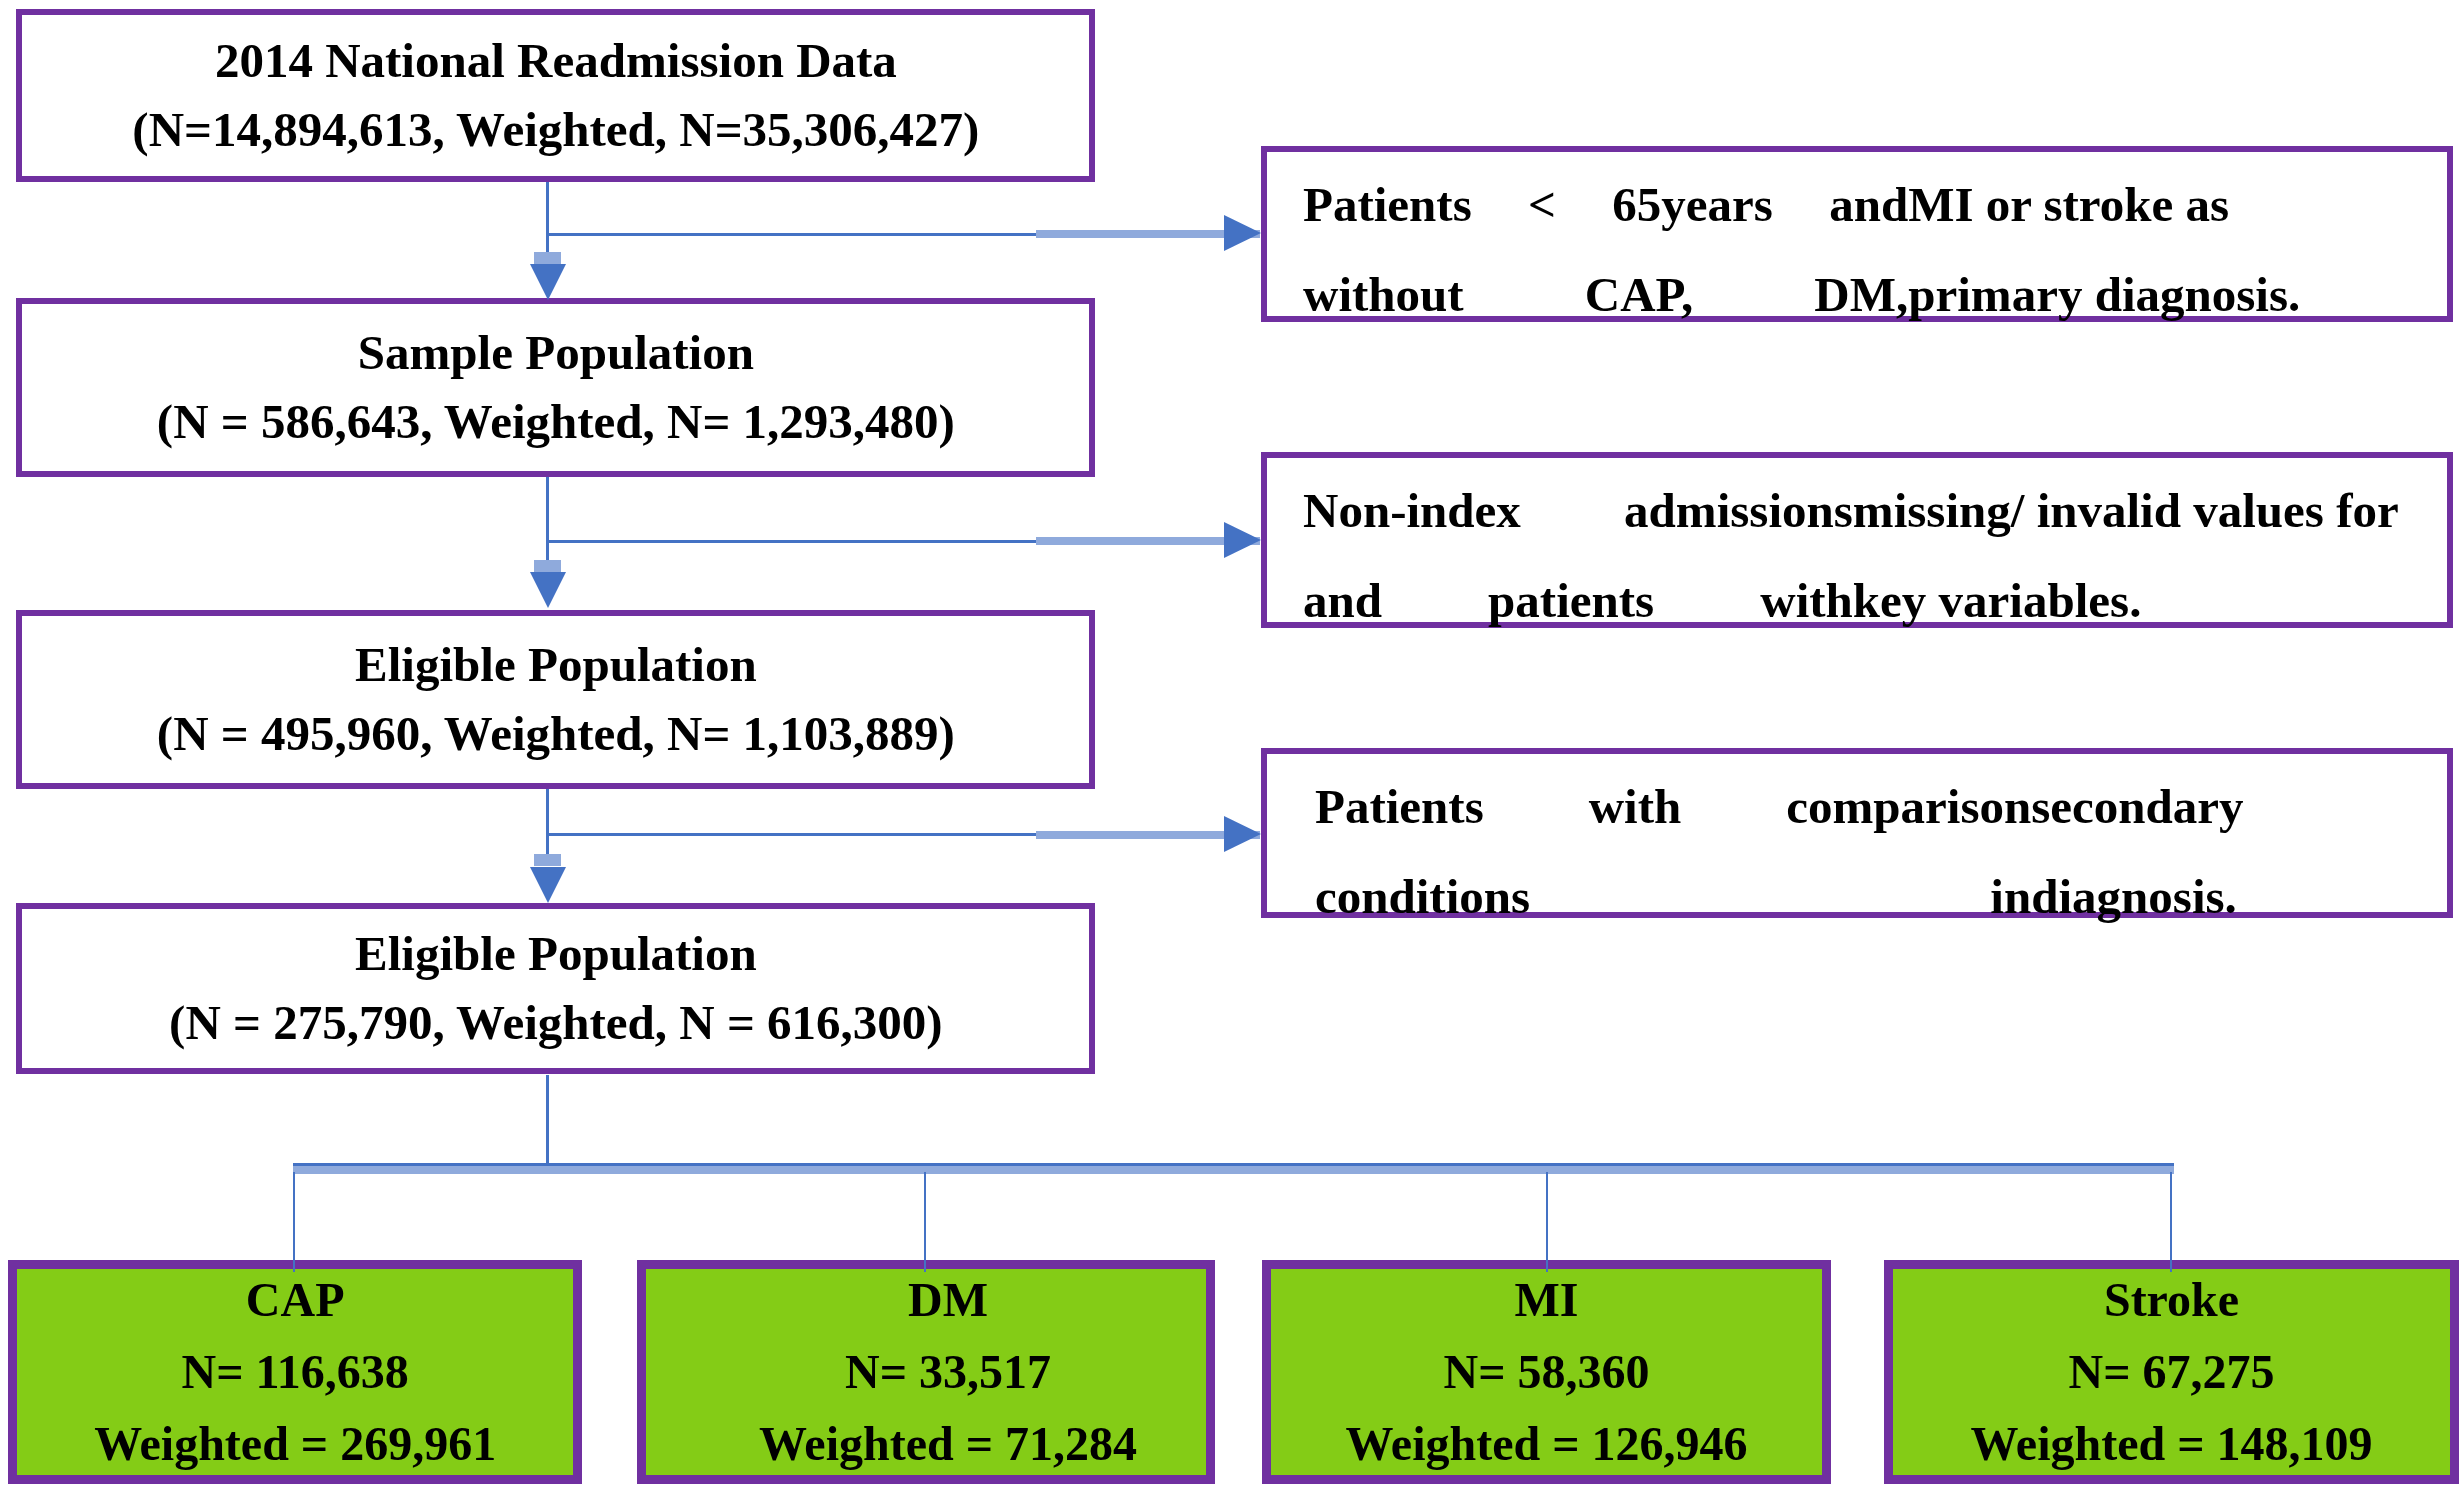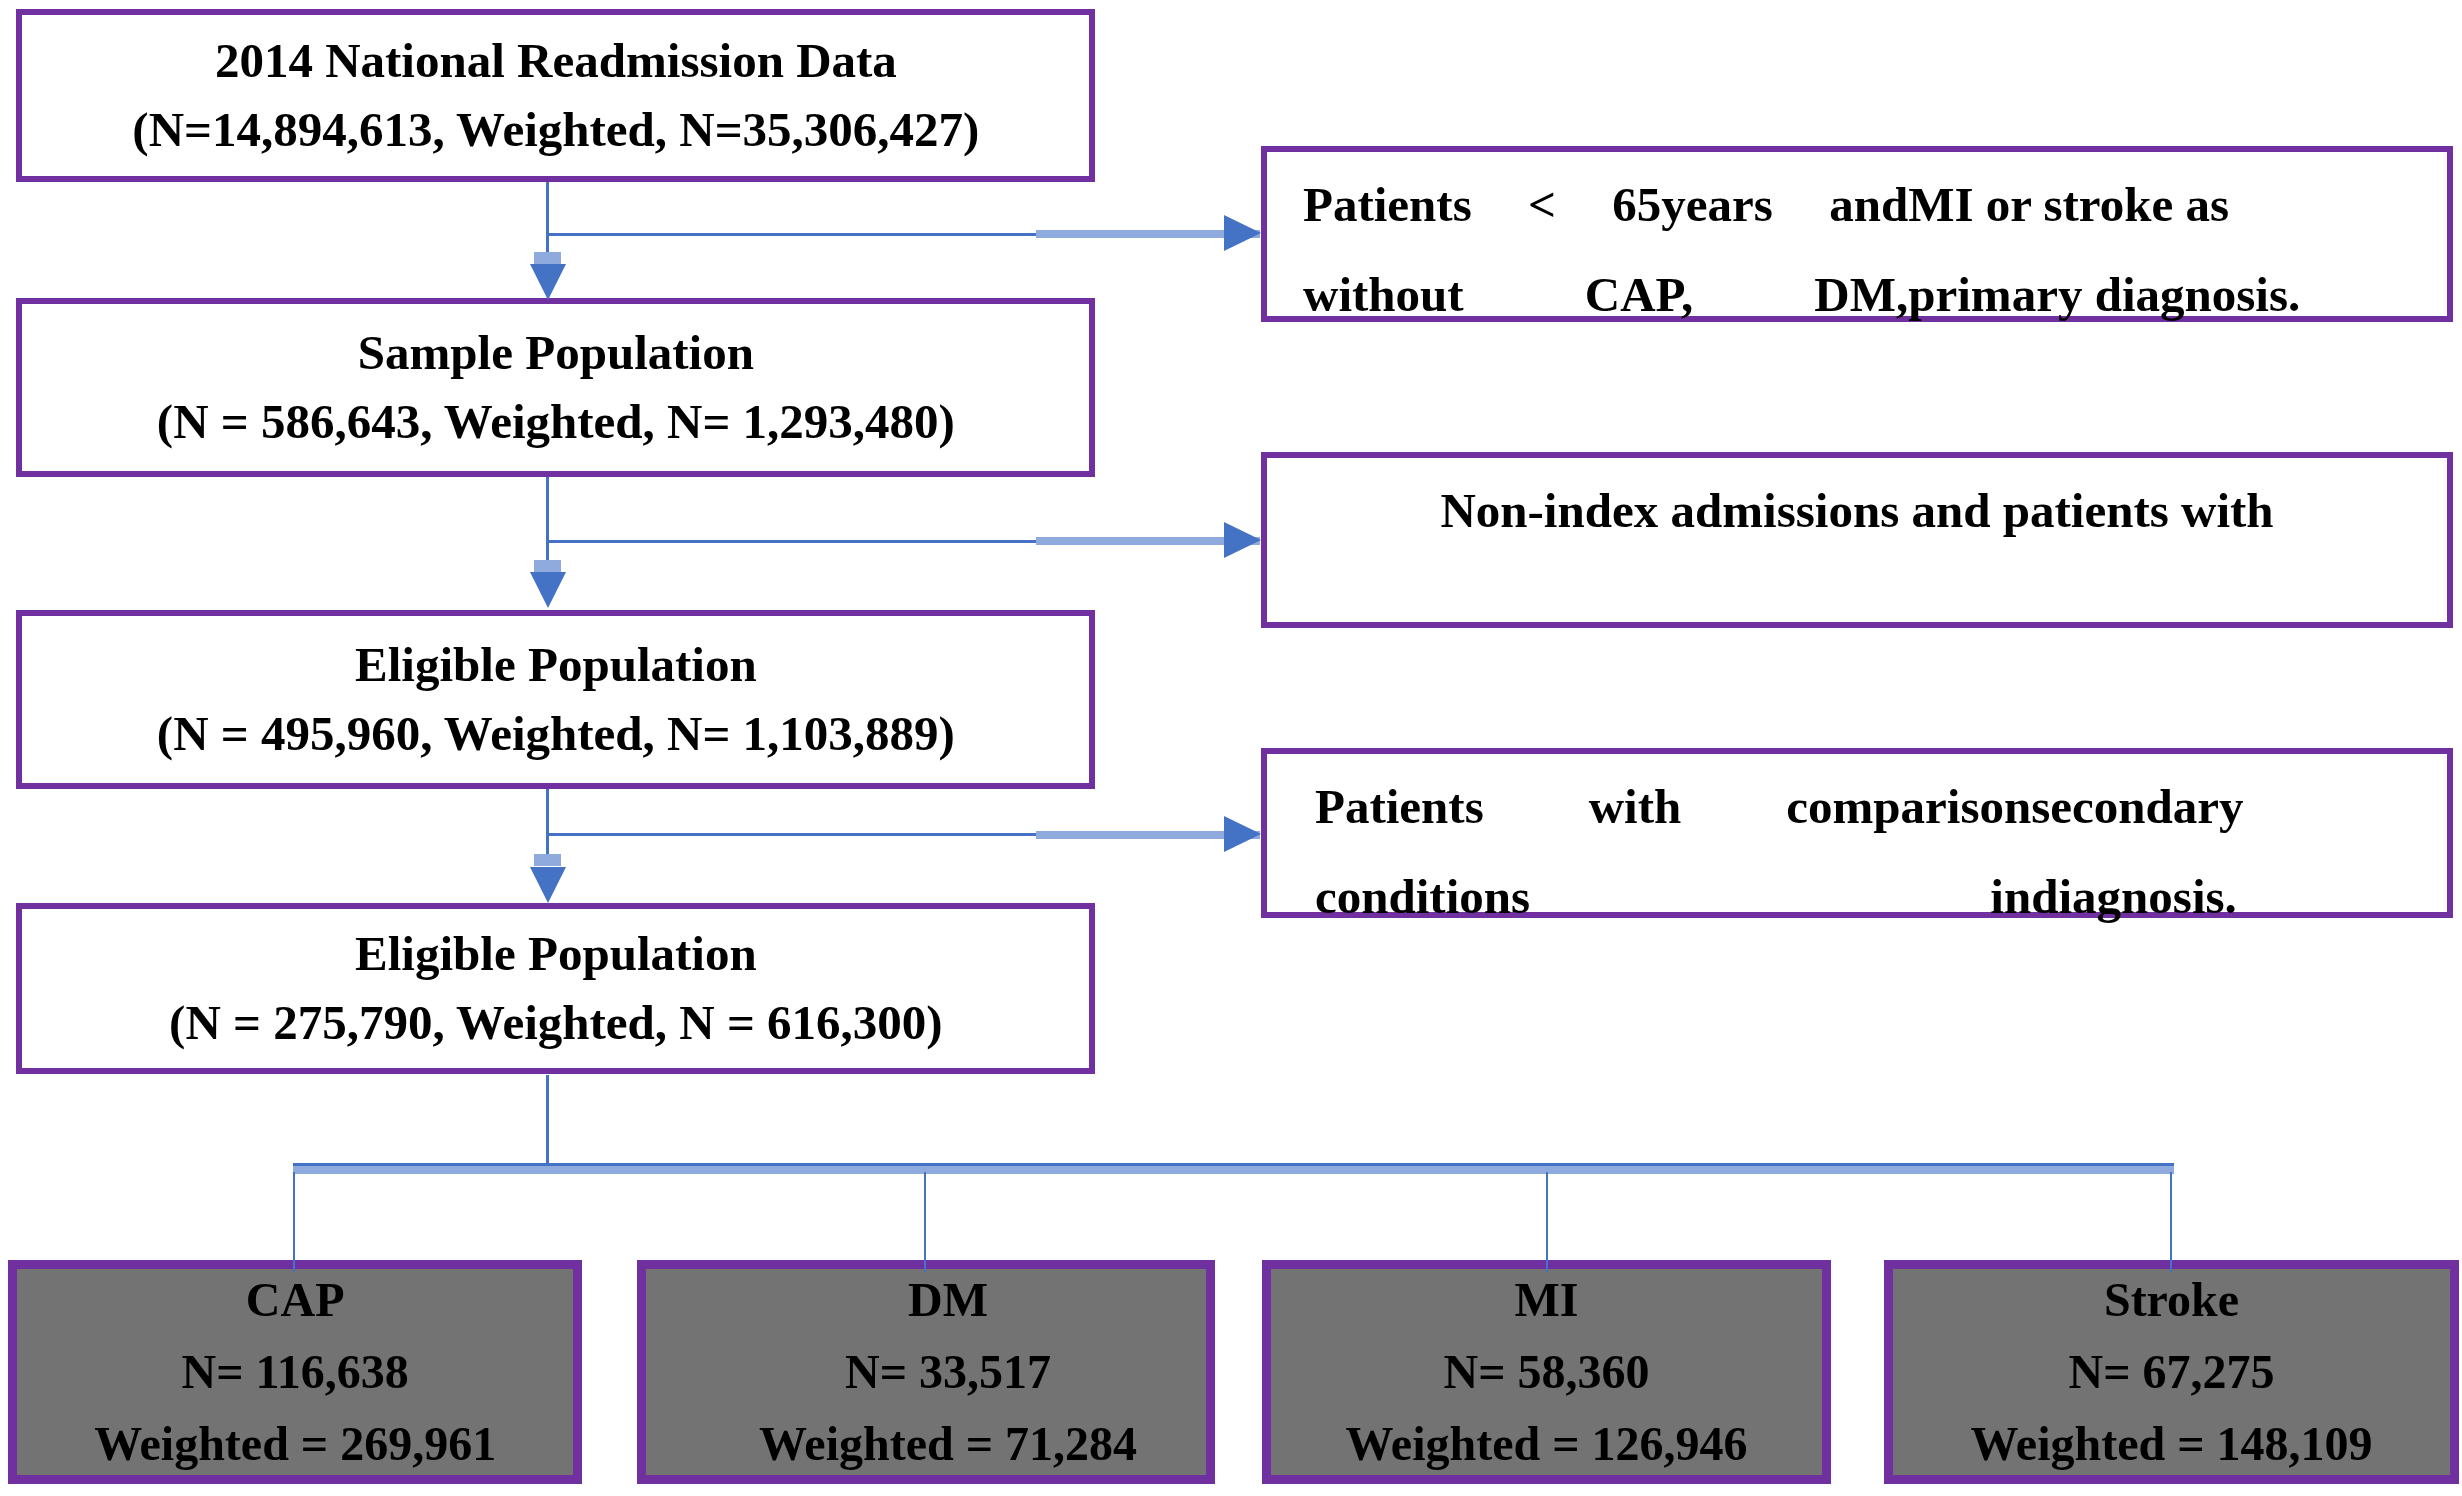--- a/index.html
+++ b/index.html
@@ -44,21 +44,21 @@
     padding: 7.5px 36px;
     z-index: 2;
   }
   .sidebox .jline { text-align: justify; text-align-last: justify; }
   .sidebox .lline { text-align: left; }
 
   .outcome {
     position: absolute;
     top: 1260px;
     height: 224px;
-    background: #737373;
+    background: #84cc16;
     border: 9px solid #7030A0;
     display: flex;
     flex-direction: column;
     align-items: center;
     justify-content: center;
     text-align: center;
     font-weight: bold;
     font-size: 48px;
     line-height: 1.5;
     z-index: 2;
@@ -107,20 +107,21 @@
     <div class="t2">(N = 275,790, Weighted, N = 616,300)</div>
   </div>
 
   <div class="sidebox" style="left:1261px; top:146px; width:1192px; height:176px;">
     <div class="jline">Patients &lt; 65years and without CAP, DM,</div>
     <div class="lline">MI or stroke as primary diagnosis.</div>
   </div>
 
   <div class="sidebox" style="left:1261px; top:452px; width:1192px; height:176px;">
     <div class="jline">Non-index admissions and patients with</div>
+    <div class="lline">missing/ invalid values for key variables.</div>
   </div>
 
   <div class="sidebox" style="left:1261px; top:748px; width:1192px; height:170px;padding-left:48px;">
     <div class="jline">Patients with comparison conditions in</div>
     <div class="lline">secondary diagnosis.</div>
   </div>
 
   <div class="outcome" style="left:8.2px; width:574px;">
     <div>CAP</div>
     <div>N= 116,638</div>

